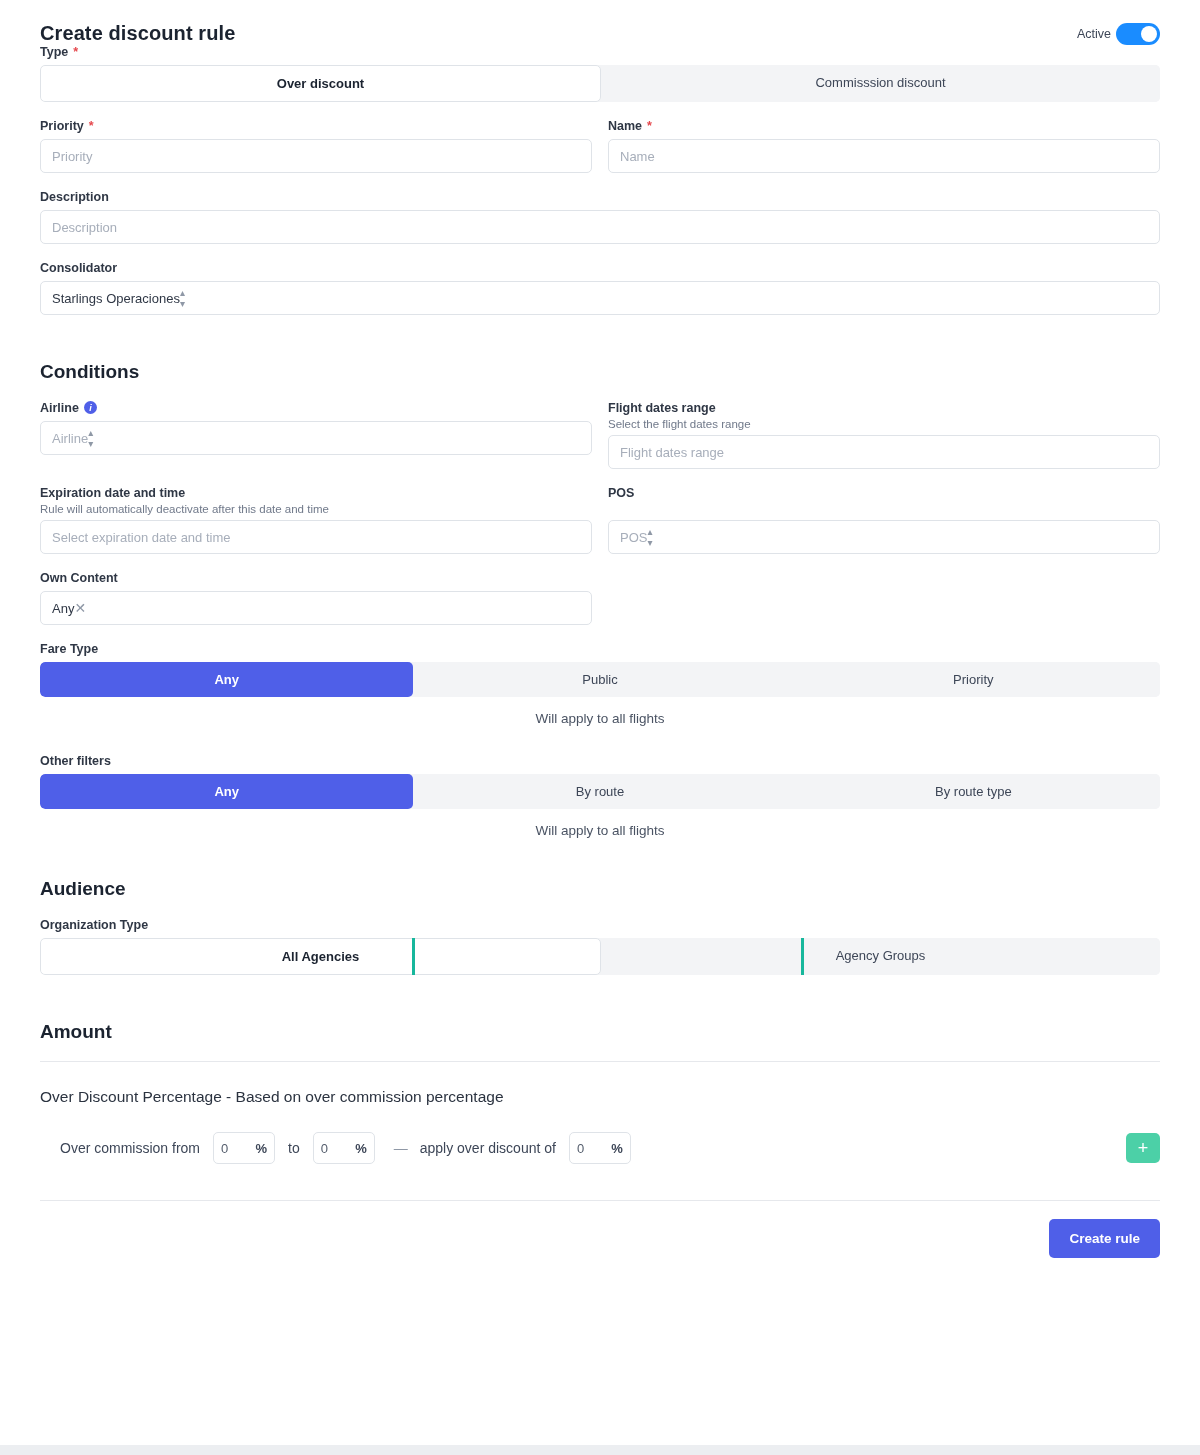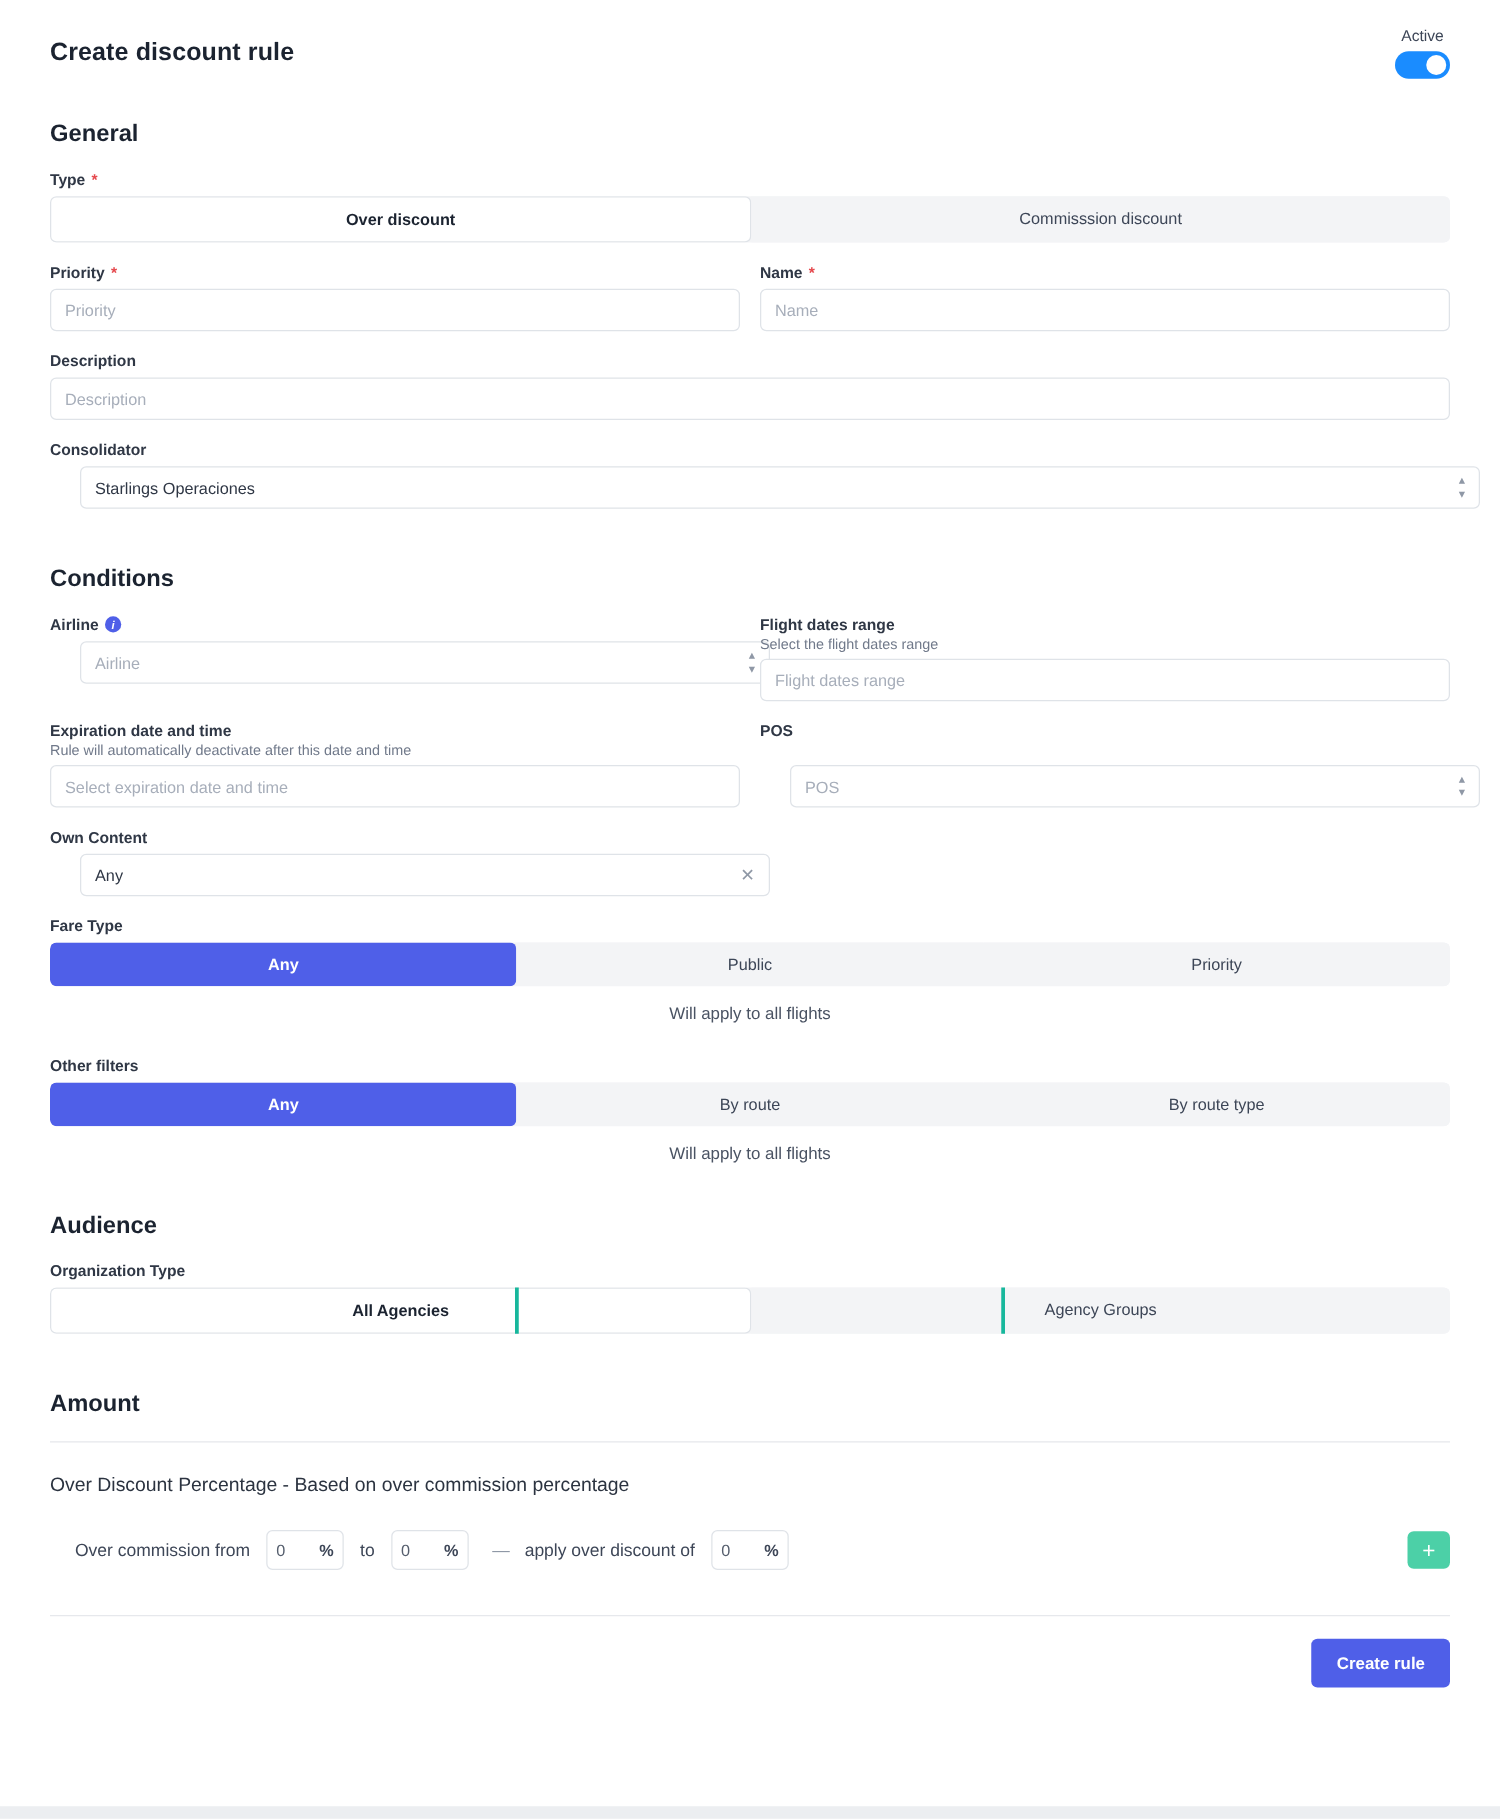--- a/index.html
+++ b/index.html
@@ -28,21 +28,21 @@
   }
   .page-title {
     font-size: 20px;
     font-weight: bold;
     color: #1b2330;
     margin: 0;
     letter-spacing: .1px;
   }
   .active-wrap {
     display: flex;
-    flex-direction: column;
+    flex-direction: row;
     align-items: center;
     gap: 5px;
   }
   .active-label {
     font-size: 12.5px;
     color: #3d4657;
   }
   .toggle {
     width: 44px;
     height: 22px;
@@ -96,22 +96,21 @@
     font-size: 13px;
     color: #2f3745;
     padding: 0 11px;
     font-family: "Liberation Sans", sans-serif;
     outline: none;
     display: flex;
     align-items: center;
   }
   .input.placeholder { color: #a7aeba; }
   .input.select {
-    justify-content: space-between;
-    margin-left: 24px;
+    justify-content: flex-start;
   }
   .chev {
     color: #8f98a6;
     font-size: 10px;
     line-height: 1;
     display: flex;
     flex-direction: column;
     gap: 1px;
   }
   .clear-x { color: #8f98a6; font-size: 14px; }
@@ -260,21 +259,20 @@
     <div class="header-row">
       <h1 class="page-title">Create discount rule</h1>
       <div class="active-wrap">
         <span class="active-label">Active</span>
         <div class="toggle">
           <span class="knob"></span>
         </div>
       </div>
     </div>
 
-    <h2 class="section-title">General</h2>
 
     <div class="block">
       <div class="field-label">
         <span>Type</span>
         <span class="req">*</span>
       </div>
       <div class="seg">
         <div class="opt white">Over discount</div>
         <div class="opt">Commisssion discount</div>
       </div>

